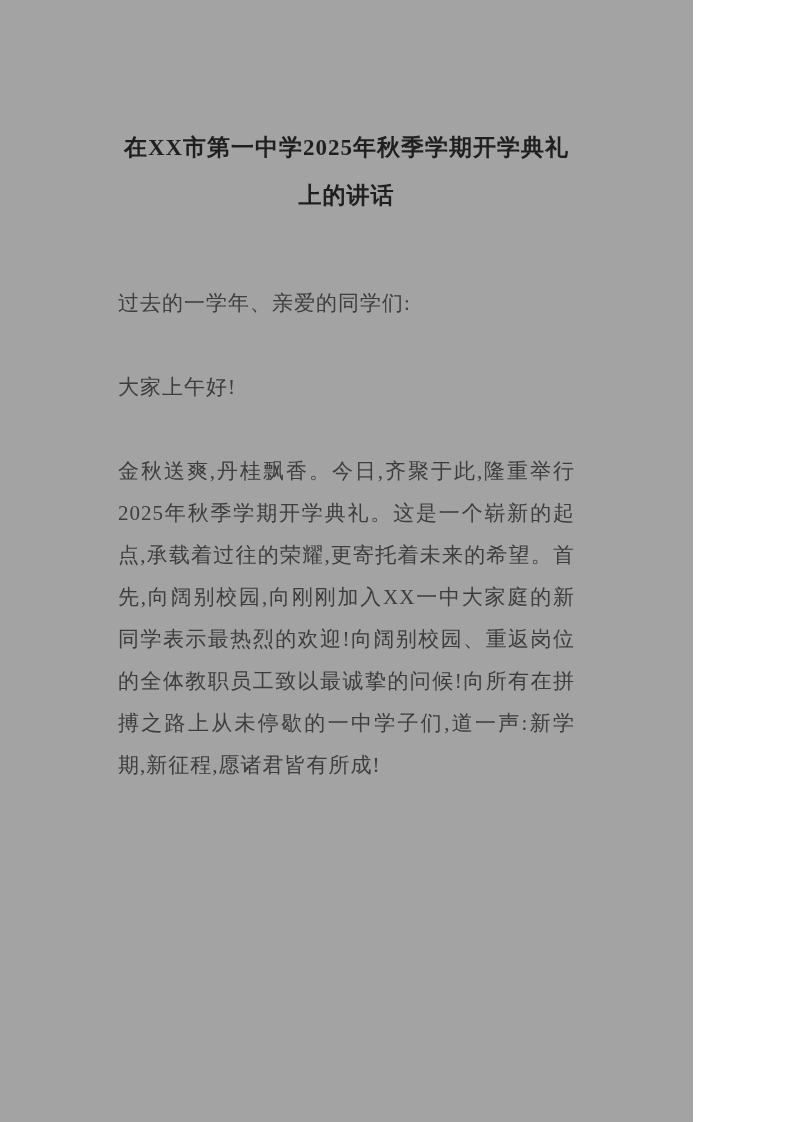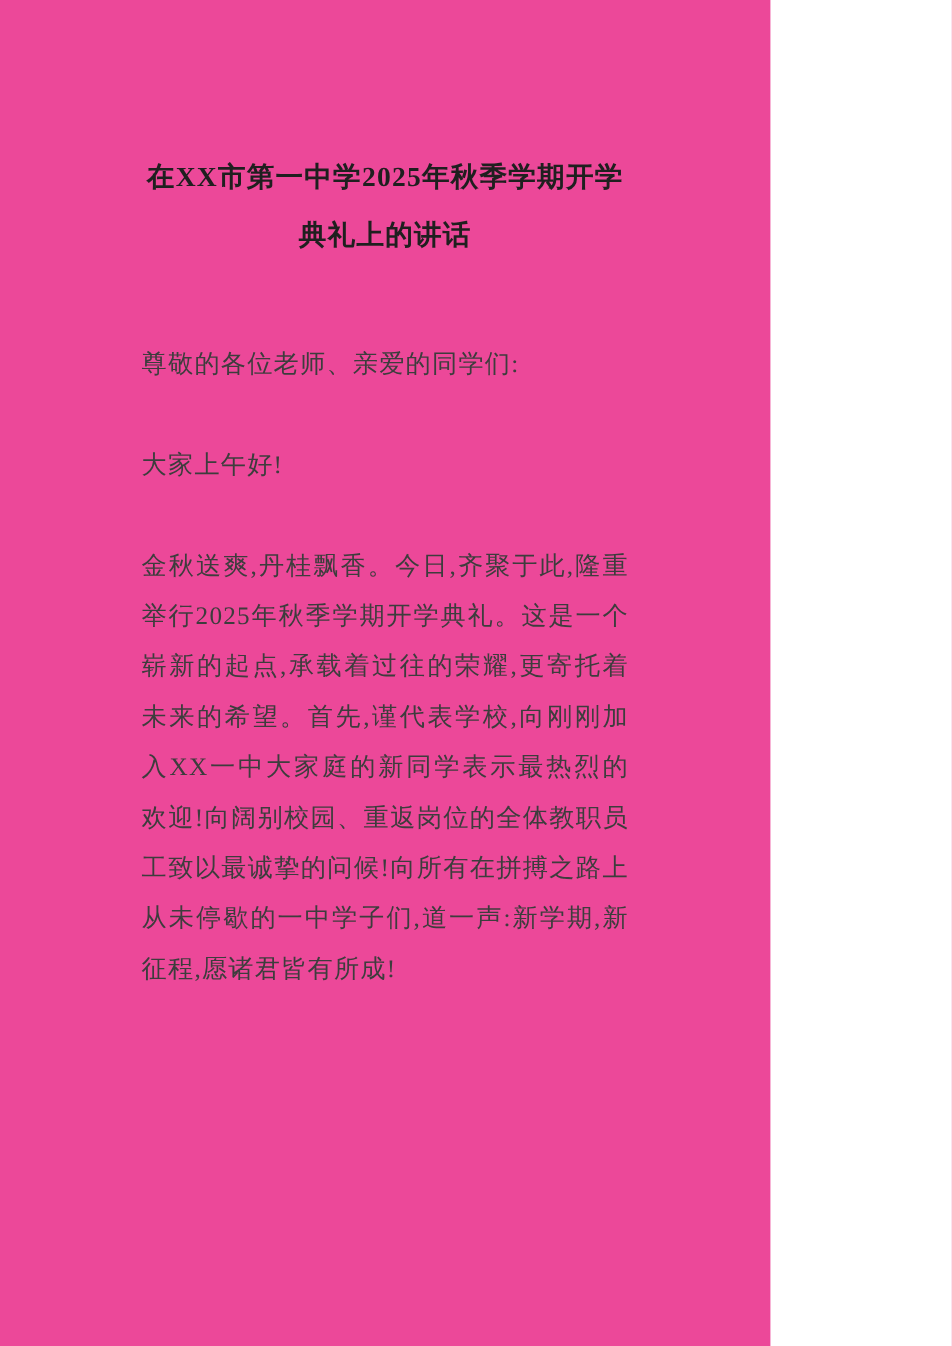--- a/index.html
+++ b/index.html
@@ -7,24 +7,24 @@
     padding: 0;
     background: #ffffff;
   }
   body {
     width: 793px;
     height: 1122px;
     font-family: "Liberation Serif", "DejaVu Serif", serif;
   }
   .page {
     box-sizing: border-box;
-    width: 642px;
+    width: 693px;
     height: 1122px;
     padding: 124px 118px 0 118px;
-    background: #ec4899;
+    background: #a3a3a3;
     overflow: hidden;
   }
   .doc-title {
     margin: 0 0 62px 0;
     font-size: 23px;
     font-weight: bold;
     color: #1f1f1f;
     line-height: 48px;
     letter-spacing: 1px;
     text-align: center;
@@ -37,16 +37,16 @@
     letter-spacing: 1px;
     text-align: justify;
     text-justify: inter-ideograph;
   }
 </style>
 </head>
 <body>
 
 <div class="page">
   <h1 class="doc-title">在XX市第一中学2025年秋季学期开学典礼上的讲话</h1>
-  <p class="para">尊敬的各位老师、亲爱的同学们:</p>
+  <p class="para">过去的一学年、亲爱的同学们:</p>
   <p class="para">大家上午好!</p>
-  <p class="para">金秋送爽,丹桂飘香。今日,齐聚于此,隆重举行2025年秋季学期开学典礼。这是一个崭新的起点,承载着过往的荣耀,更寄托着未来的希望。首先,谨代表学校,向刚刚加入XX一中大家庭的新同学表示最热烈的欢迎!向阔别校园、重返岗位的全体教职员工致以最诚挚的问候!向所有在拼搏之路上从未停歇的一中学子们,道一声:新学期,新征程,愿诸君皆有所成!</p>
+  <p class="para">金秋送爽,丹桂飘香。今日,齐聚于此,隆重举行2025年秋季学期开学典礼。这是一个崭新的起点,承载着过往的荣耀,更寄托着未来的希望。首先,向阔别校园,向刚刚加入XX一中大家庭的新同学表示最热烈的欢迎!向阔别校园、重返岗位的全体教职员工致以最诚挚的问候!向所有在拼搏之路上从未停歇的一中学子们,道一声:新学期,新征程,愿诸君皆有所成!</p>
 </div>
 
 </body></html>

